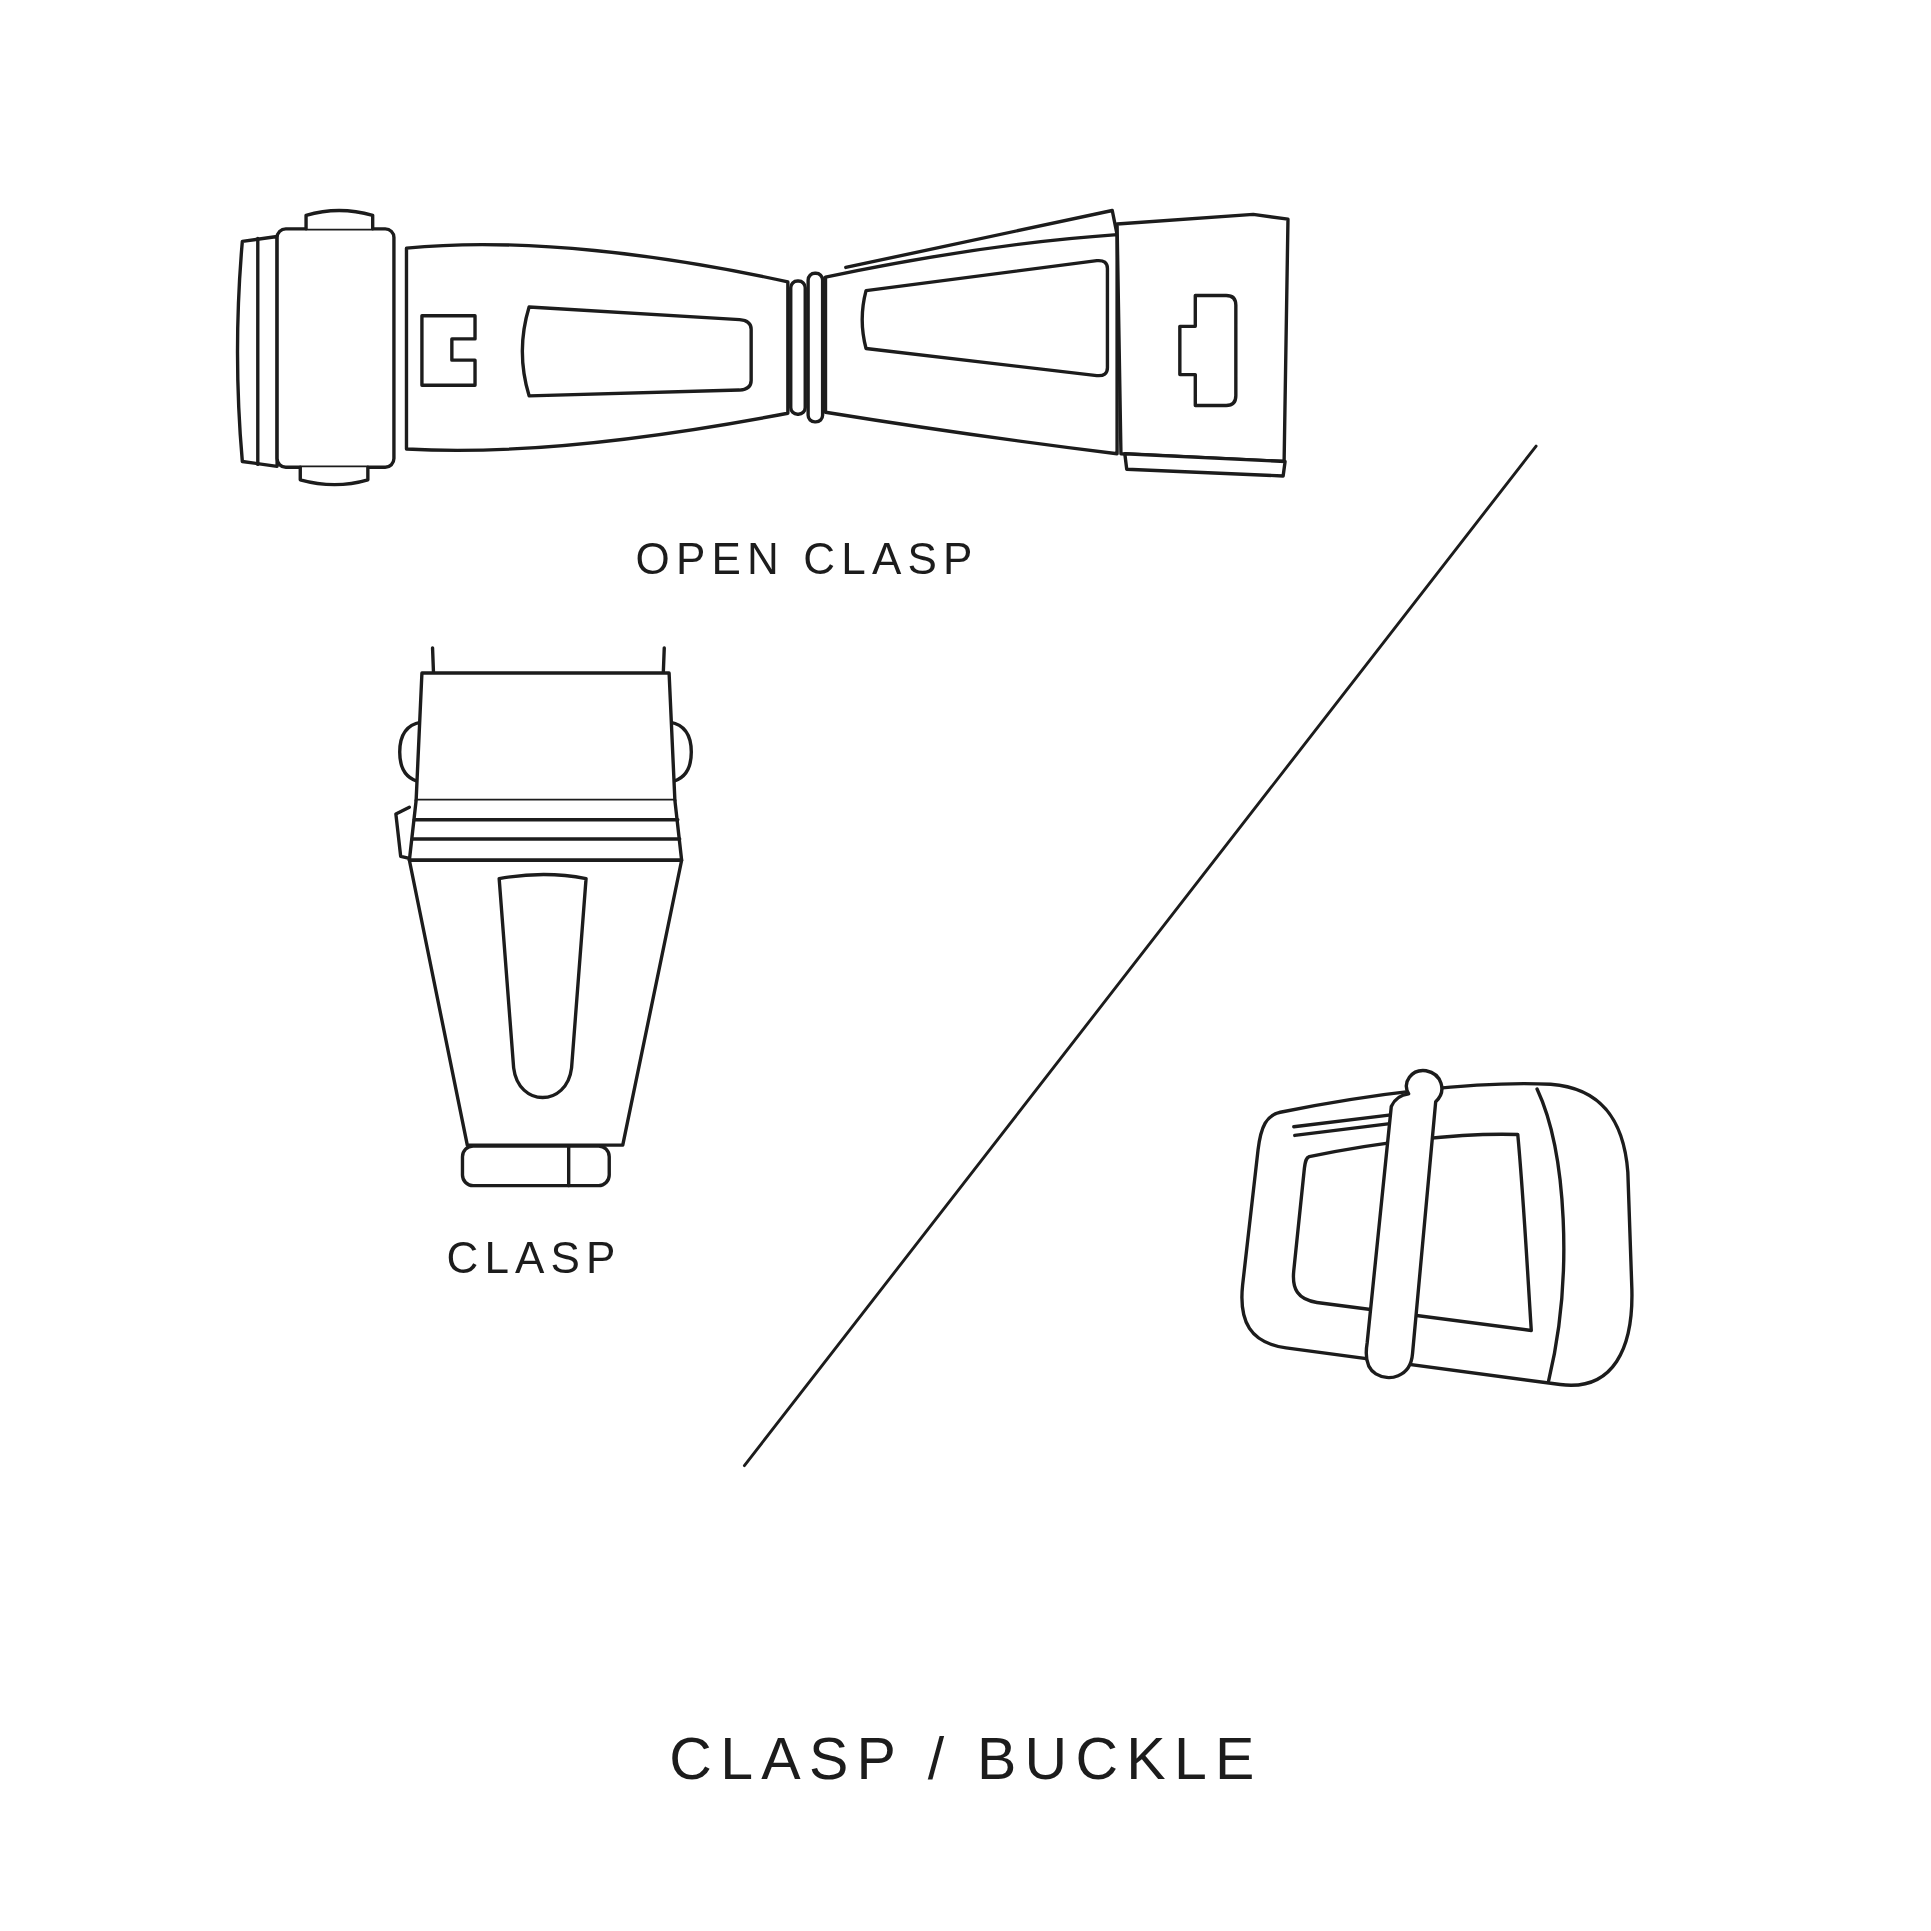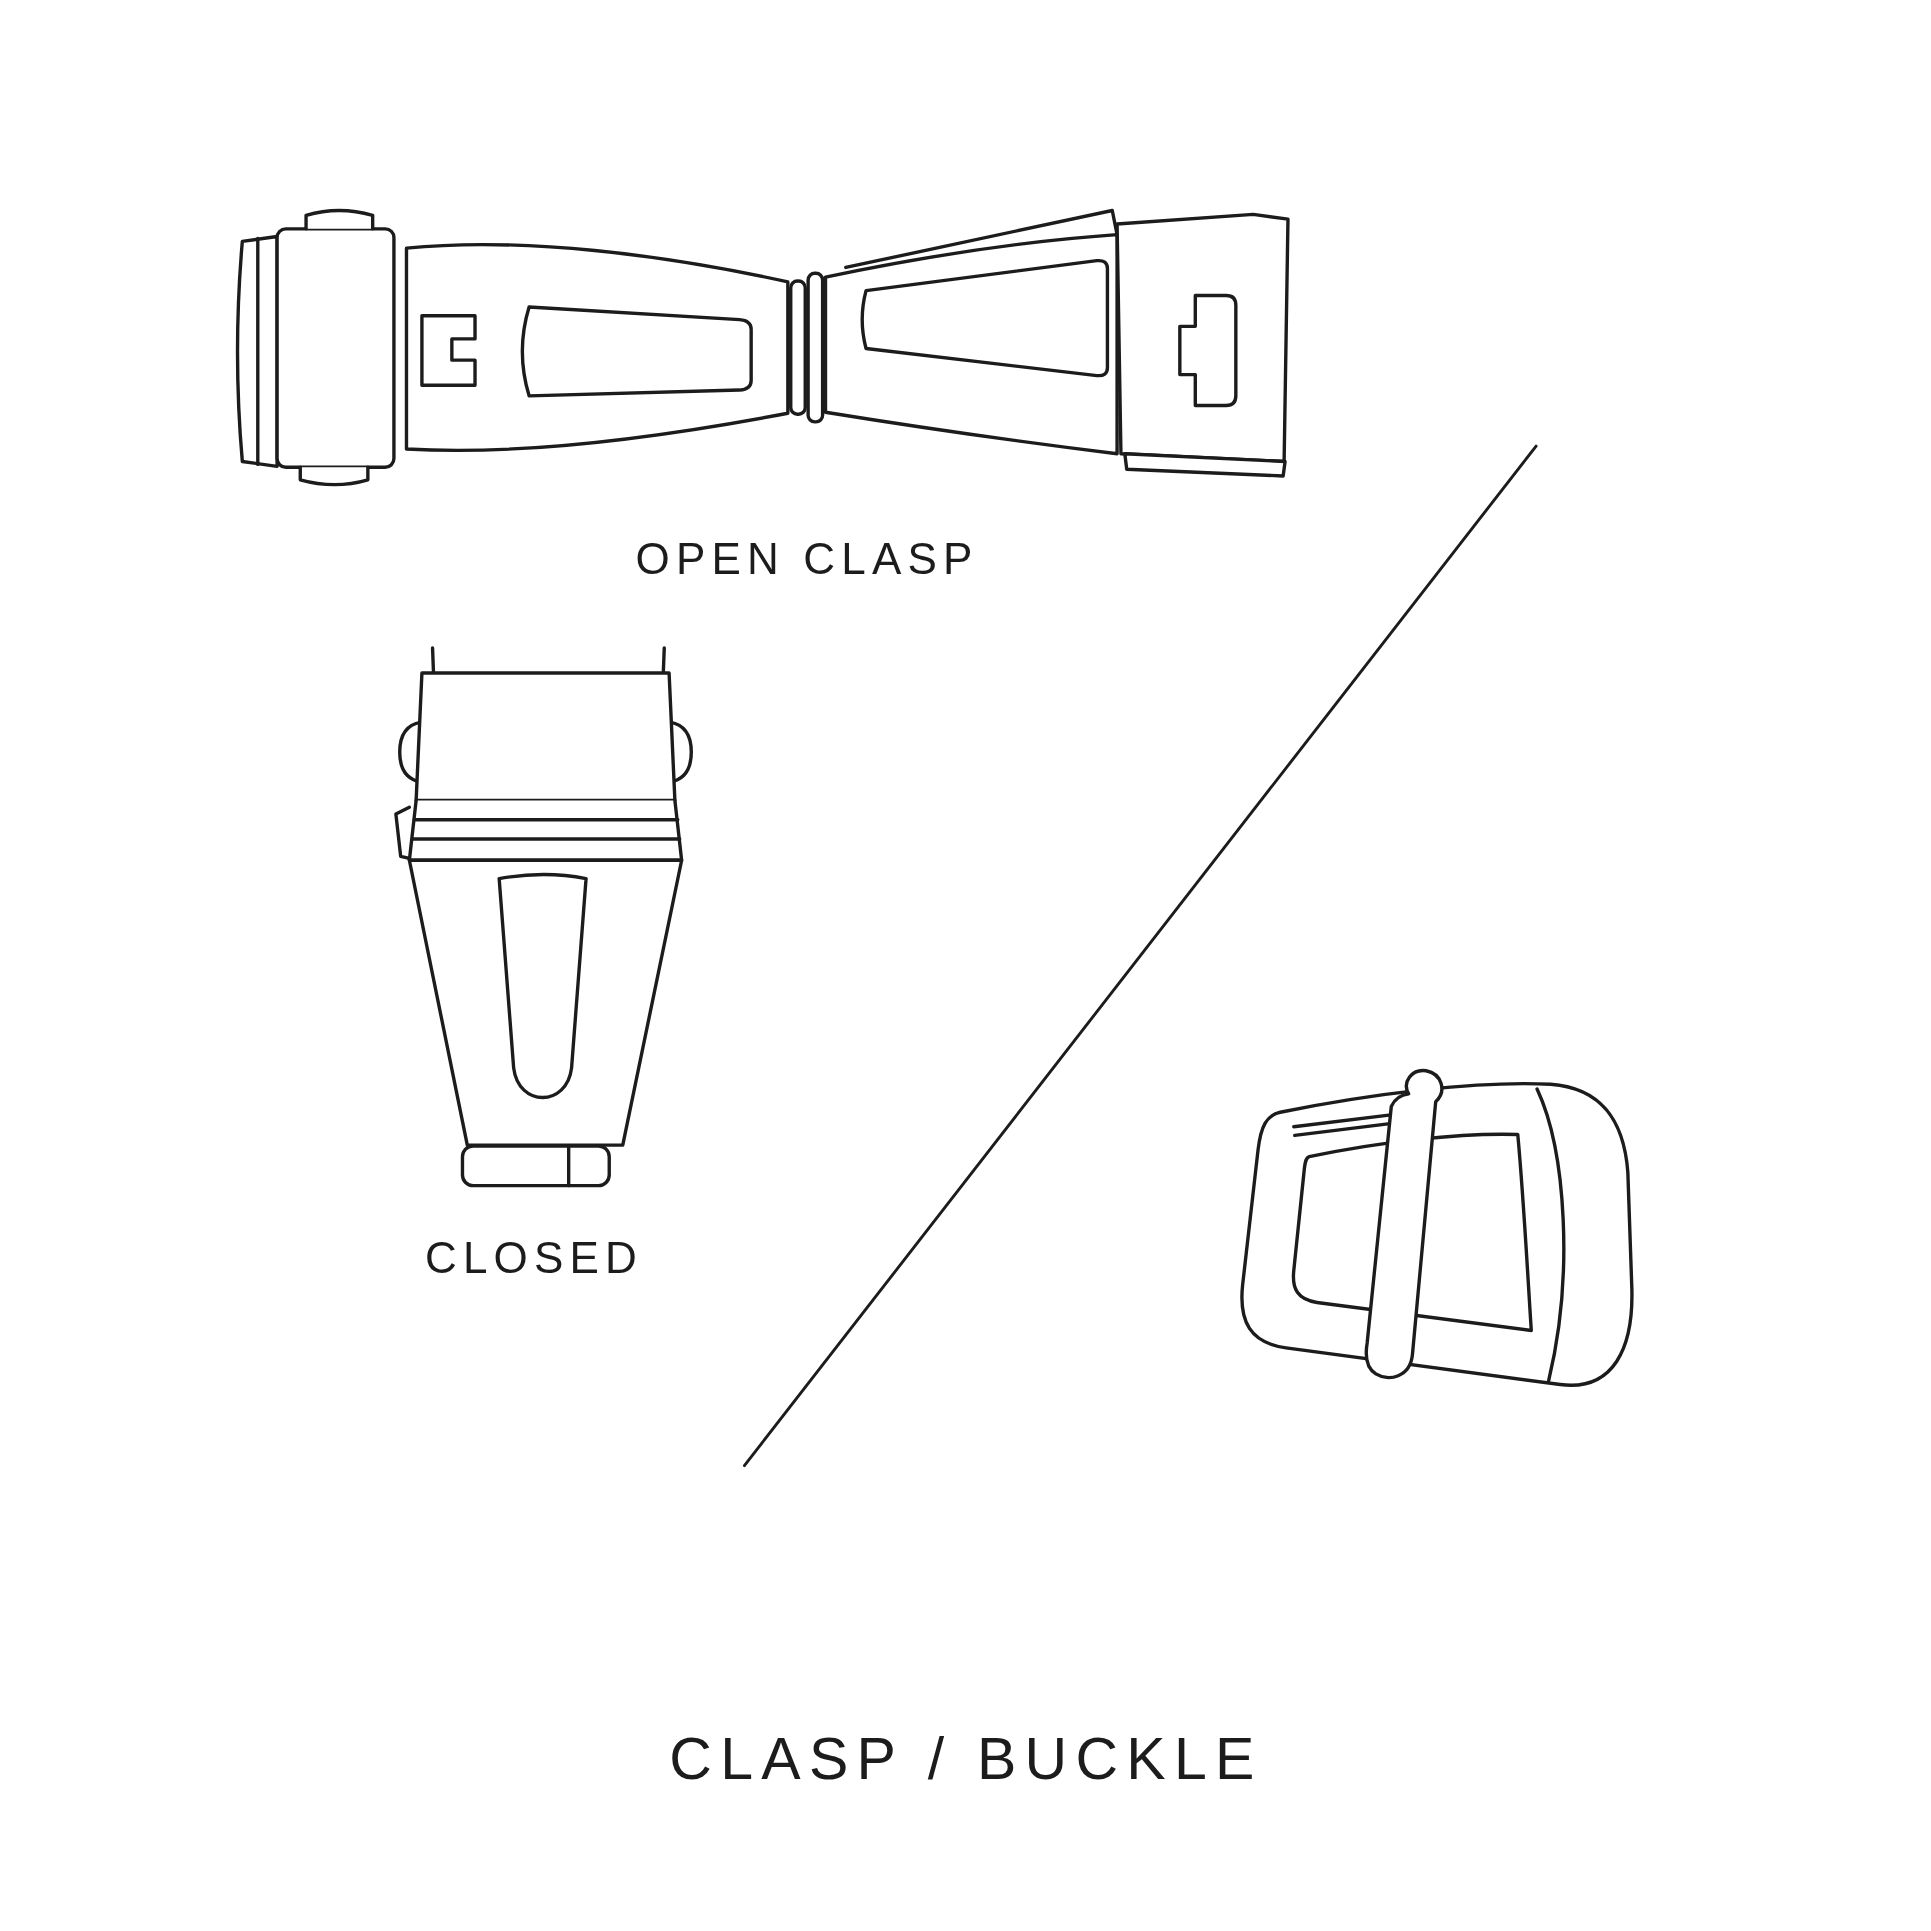--- a/index.html
+++ b/index.html
@@ -122,18 +122,18 @@
         <path d="M1341 1176 L1446 1163"></path>
         <circle cx="1468" cy="1160" r="11" fill="#ffffff"></circle>
 
         <path d="M1459 1133 C1452 1121 1462 1107 1477 1109 C1493 1112 1499 1130 1487 1141 L1463 1402 C1461 1427 1438 1431 1425 1423 C1414 1416 1414 1403 1416 1391 L1441 1146 C1445 1137 1451 1134 1459 1133 Z" fill="#ffffff"></path>
       </g>
     </g>
   </svg>
 
   <div class="label label-open-clasp">OPEN CLASP</div>
 
-  <div class="label label-closed">CLOSED</div>
+  <div class="label label-closed">CLASP</div>
 
   <div class="title">CLASP / BUCKLE</div>
 
 </div>
 
 
 </body></html>

